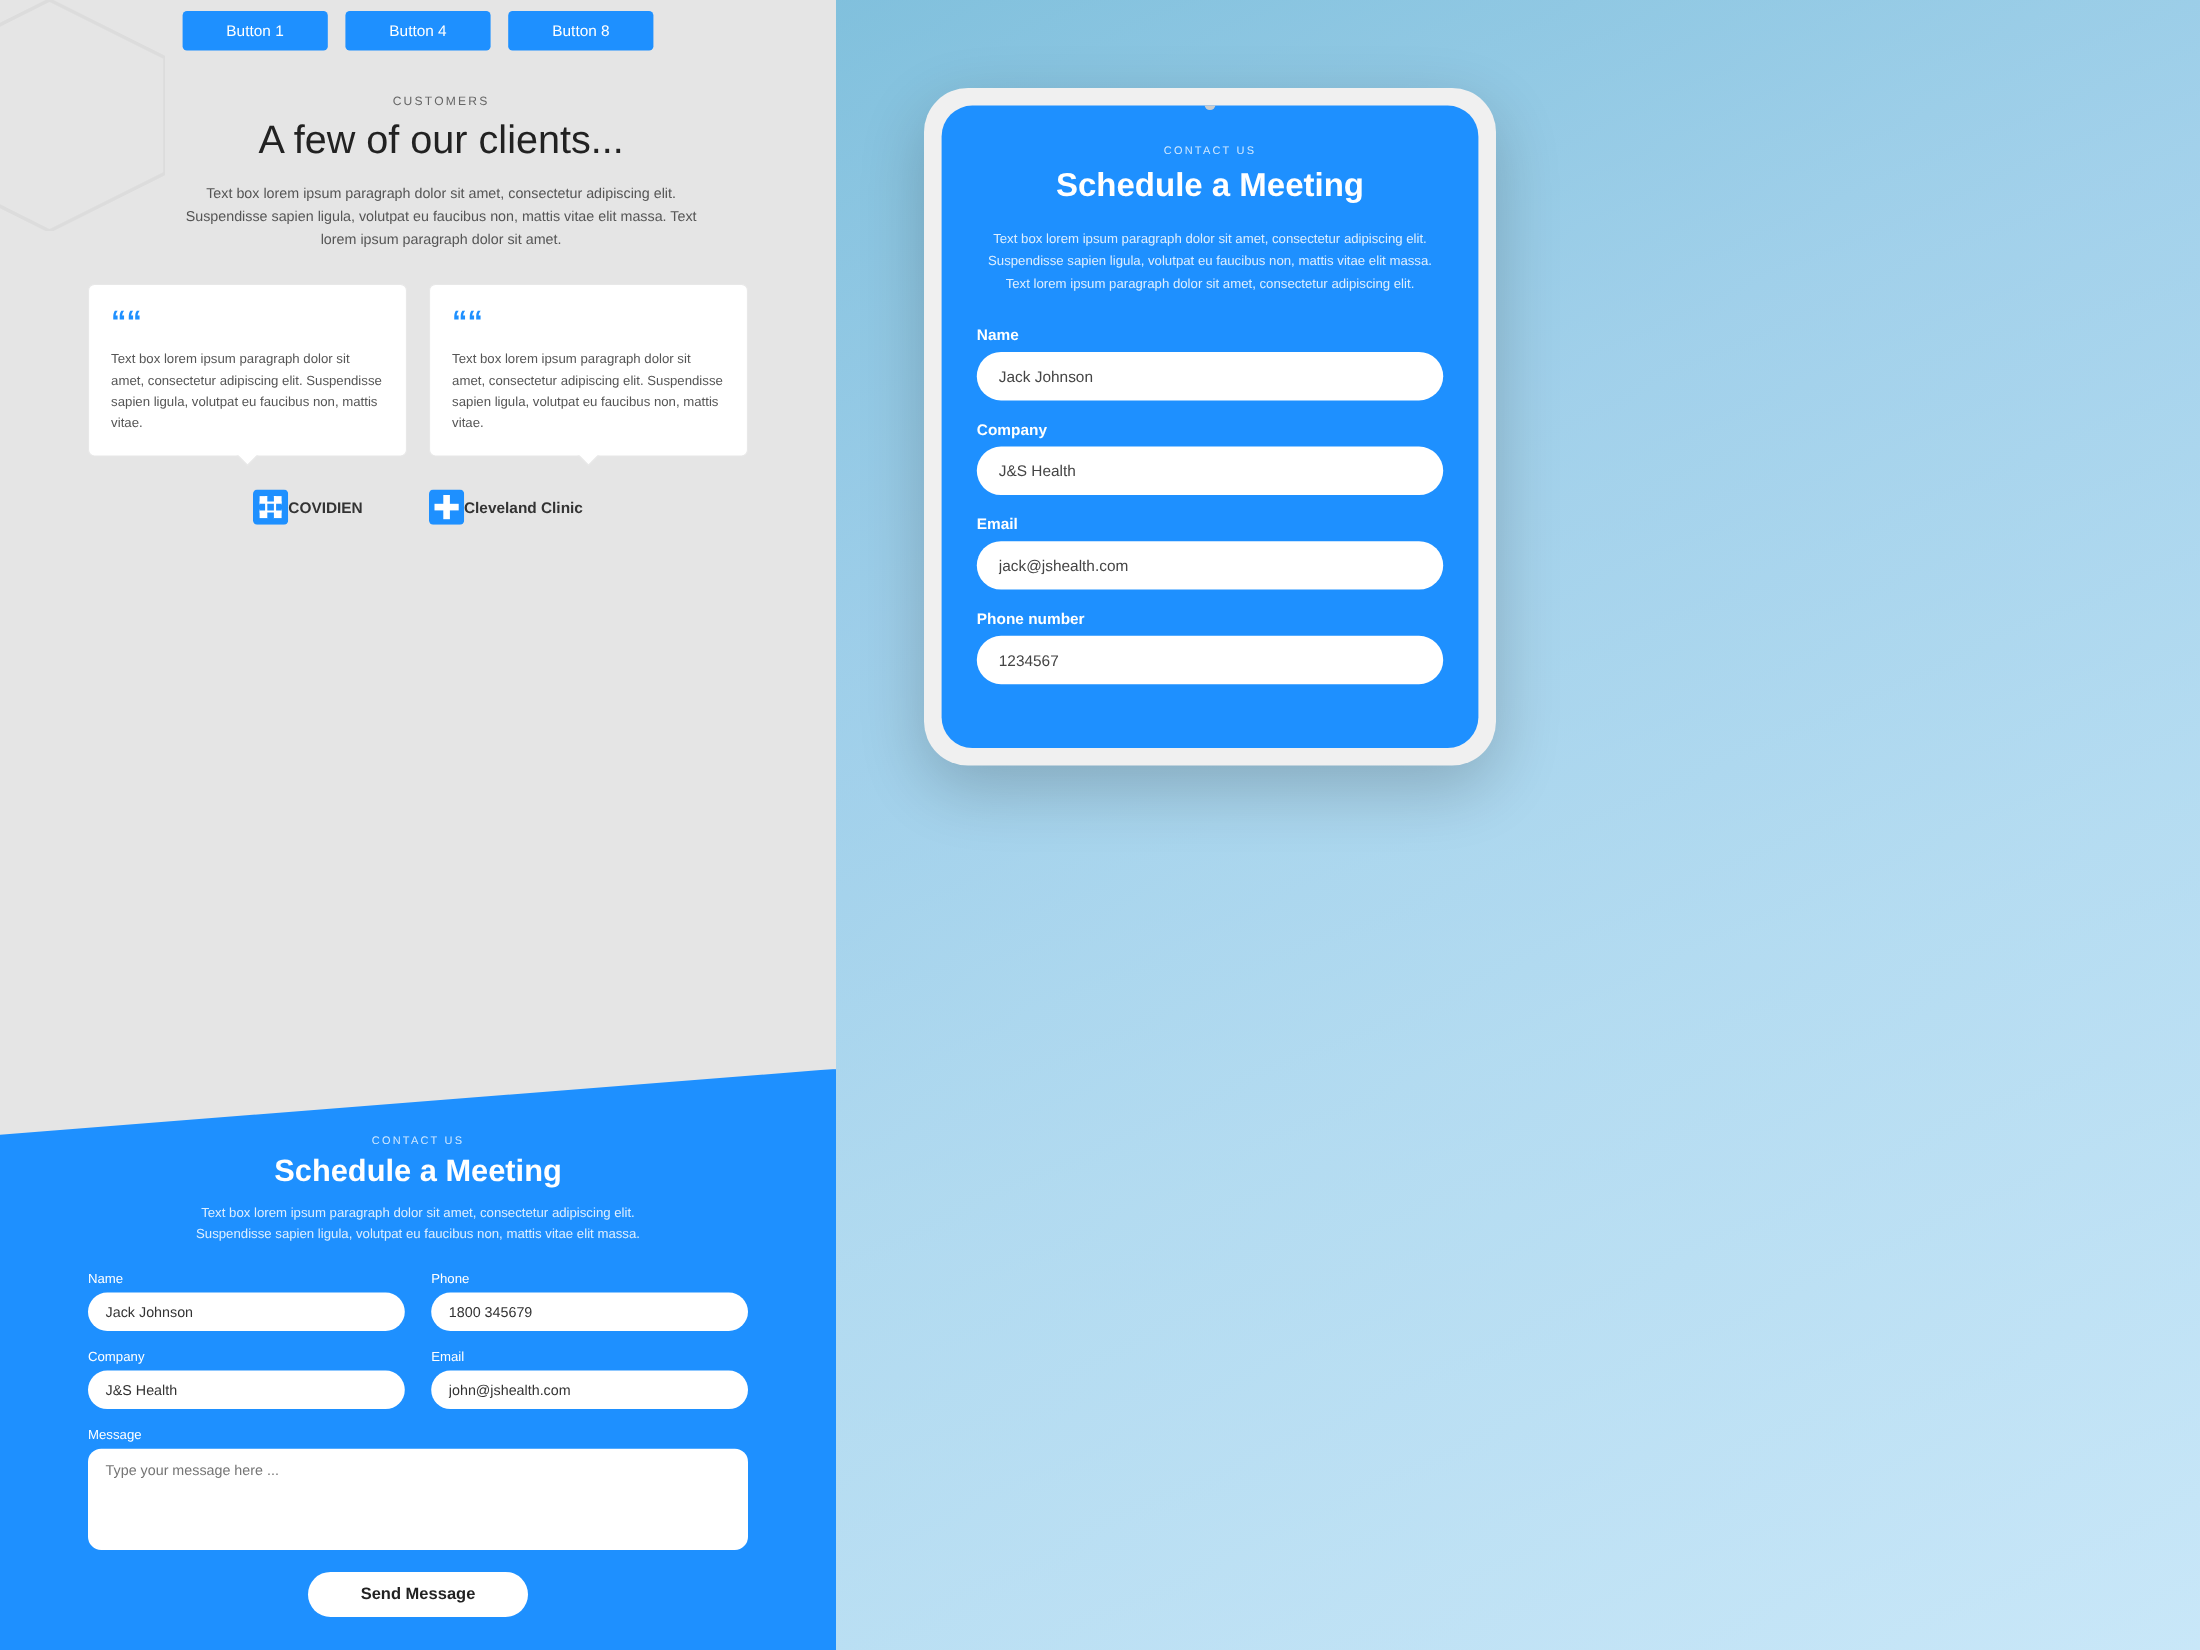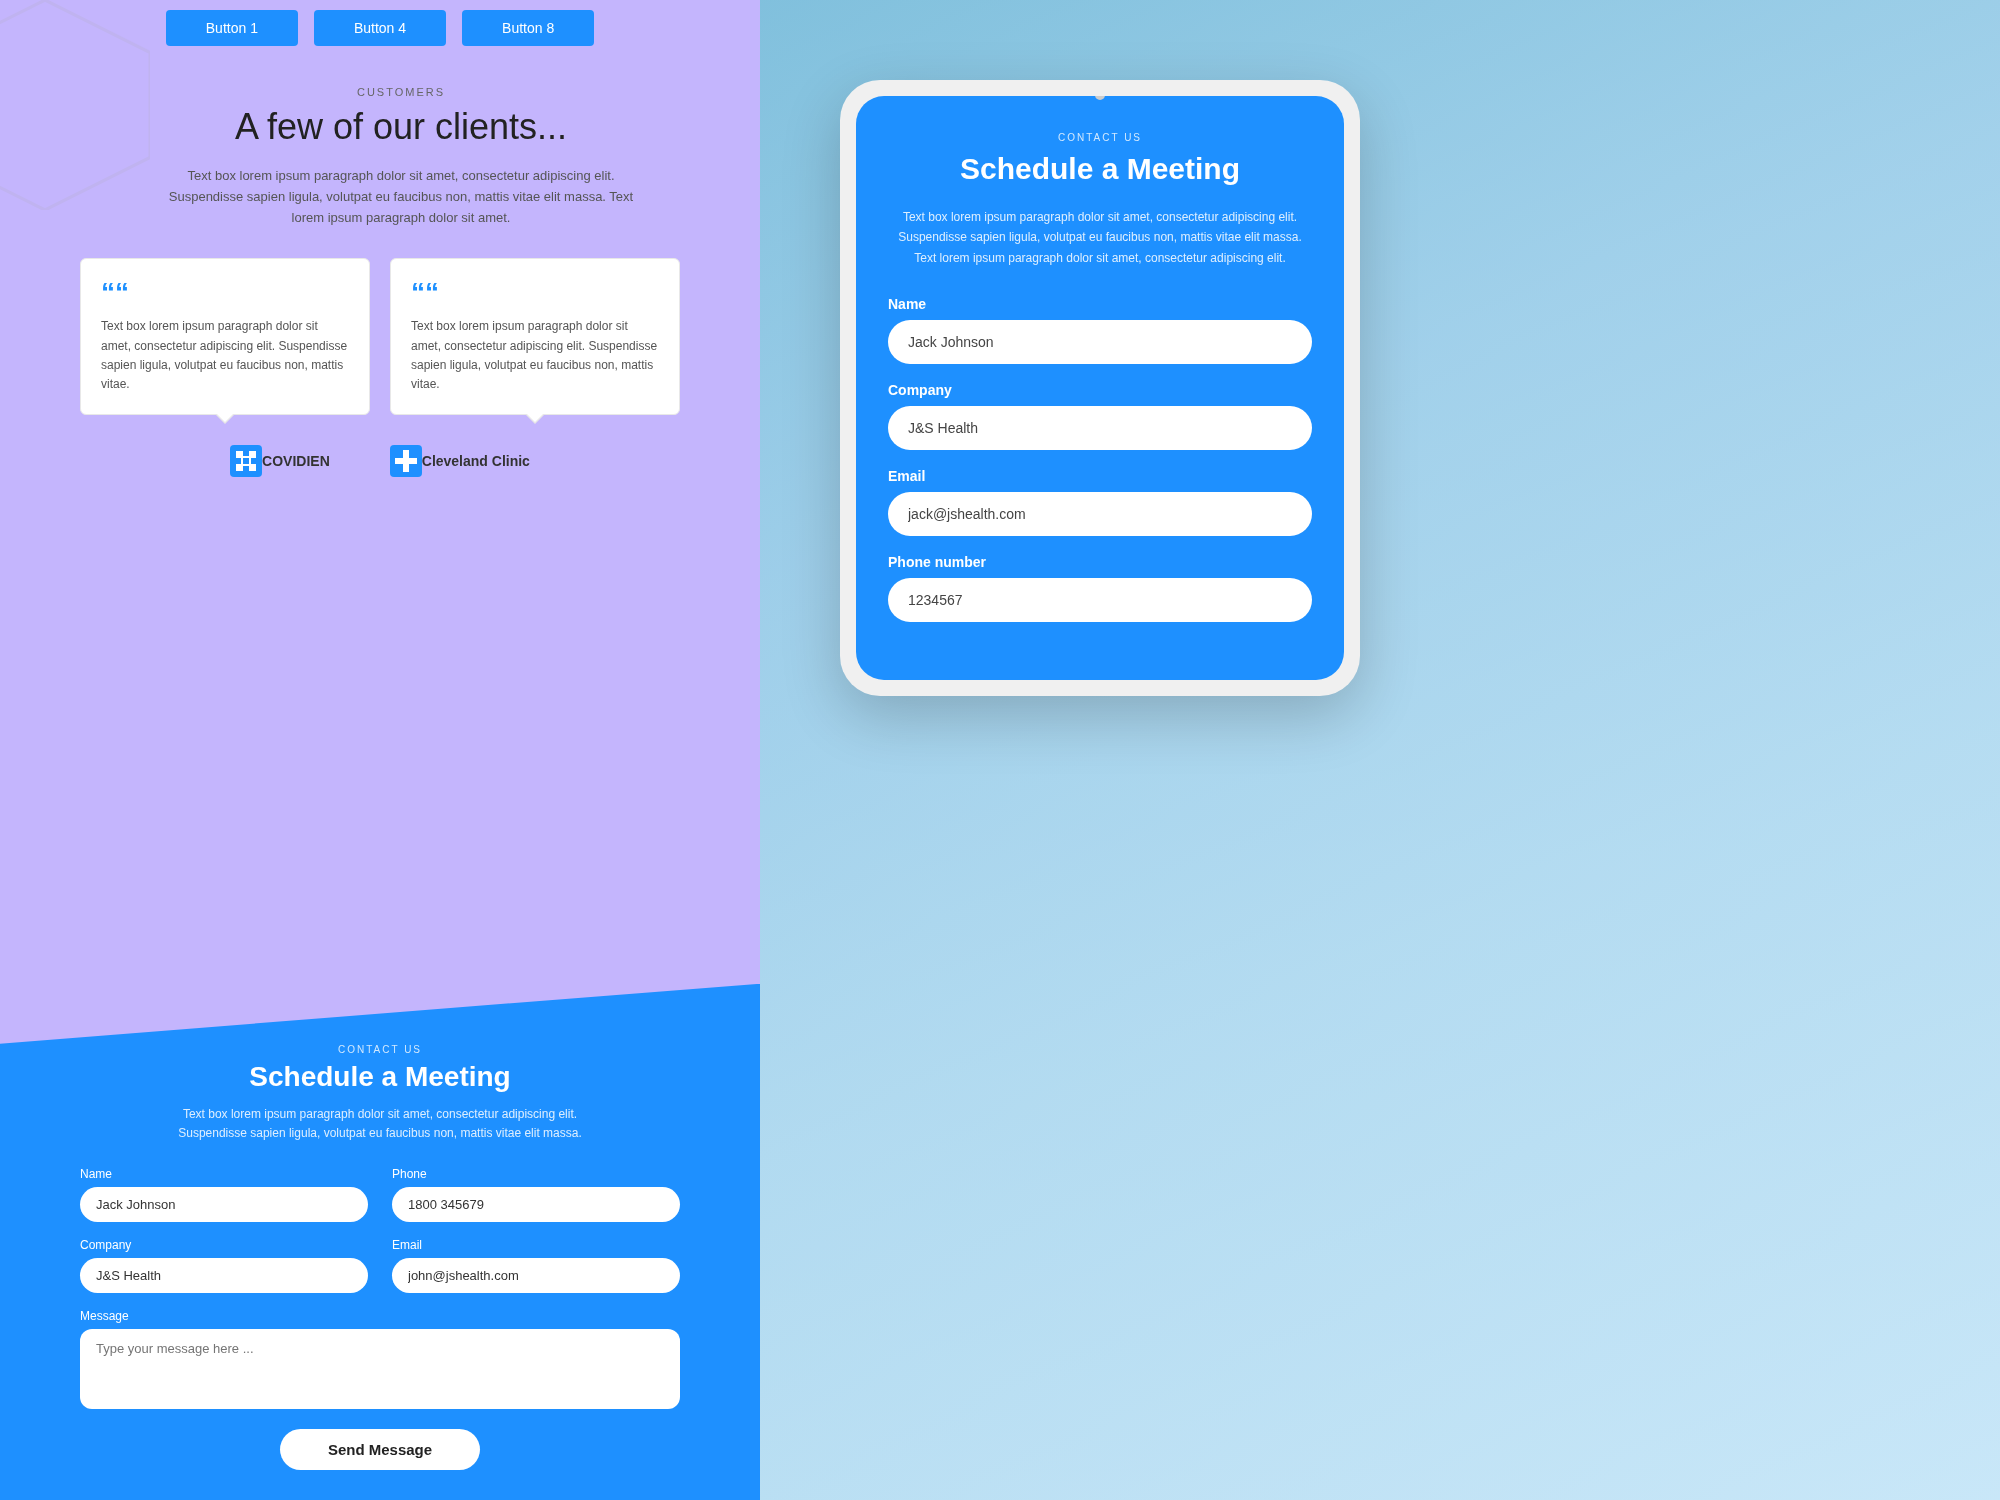--- a/index.html
+++ b/index.html
@@ -9,21 +9,21 @@
       overflow: hidden;
       display: flex;
       background: #b8dff0;
       font-family: 'Helvetica Neue', Arial, sans-serif;
     }
 
     
     .left-panel {
       width: 760px;
       height: 1500px;
-      background: #c4b5fd;
+      background: #e5e5e5;
       position: relative;
       overflow: hidden;
       flex-shrink: 0;
     }
 
     
     .hex-decoration {
       position: absolute;
       top: 0;
       left: -60px;
@@ -220,21 +220,21 @@
       margin-bottom: 20px;
     }
     .form-textarea {
       background: #fff;
       border: none;
       border-radius: 12px;
       padding: 12px 16px;
       font-size: 13px;
       color: #aaa;
       width: 100%;
-      height: 80px;
+      height: 92px;
       resize: none;
       outline: none;
       font-family: inherit;
     }
 
     .send-btn-wrap {
       text-align: center;
     }
     .send-btn {
       background: #fff;

